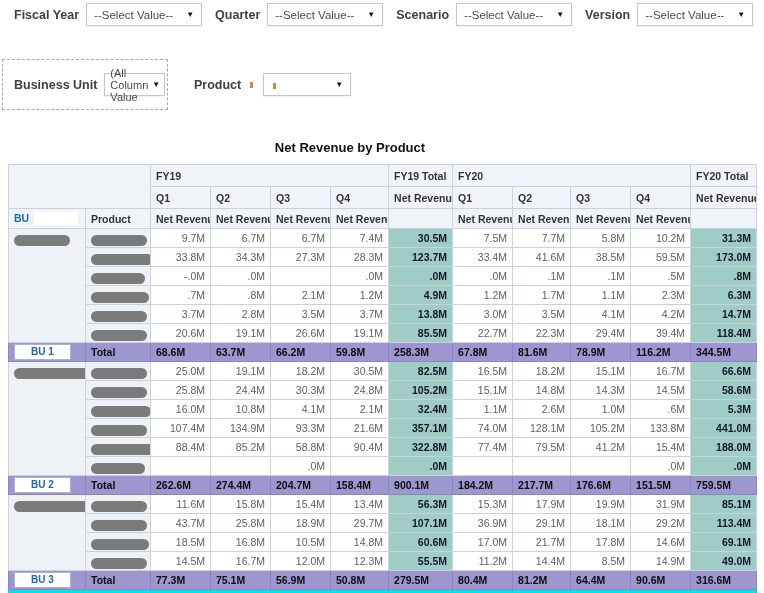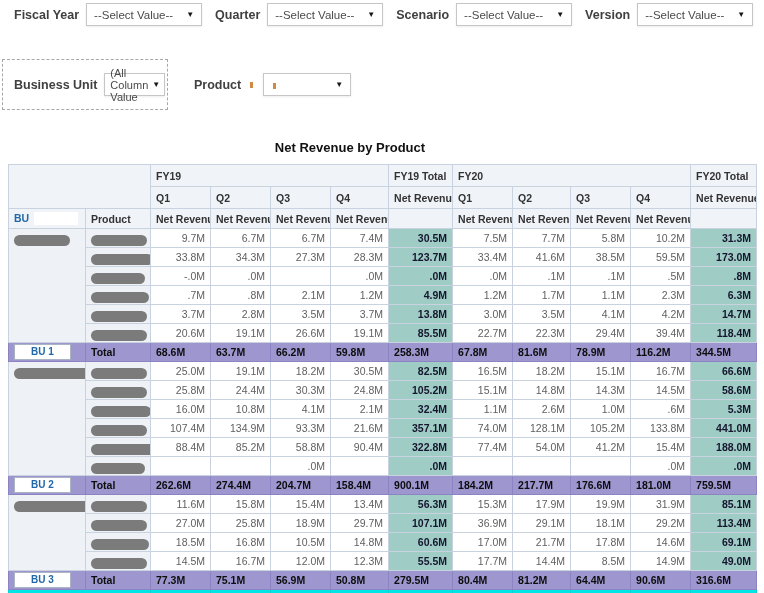--- a/index.html
+++ b/index.html
@@ -305,21 +305,21 @@
         <td class="subtotal-col">441.0M</td>
       </tr>
       <tr>
         <td class="rowhdr"><span class="pill" style="width: 74px;"></span></td>
         <td class="num">88.4M</td>
         <td class="num">85.2M</td>
         <td class="num">58.8M</td>
         <td class="num">90.4M</td>
         <td class="subtotal-col">322.8M</td>
         <td class="num">77.4M</td>
-        <td class="num">54.0M</td>
+        <td class="num">79.5M</td>
         <td class="num">41.2M</td>
         <td class="num">15.4M</td>
         <td class="subtotal-col">188.0M</td>
       </tr>
       <tr>
         <td class="rowhdr"><span class="pill" style="width: 54px;"></span></td>
         <td class="num"></td>
         <td class="num"></td>
         <td class="num">.0M</td>
         <td class="num"></td>
@@ -334,40 +334,40 @@
         <td><span class="bu-chip">BU 2</span></td>
         <td class="total-label">Total</td>
         <td class="x tnum">262.6M</td>
         <td class="x tnum">274.4M</td>
         <td class="x tnum">204.7M</td>
         <td class="x tnum">158.4M</td>
         <td class="x tnum">900.1M</td>
         <td class="x tnum">184.2M</td>
         <td class="x tnum">217.7M</td>
         <td class="x tnum">176.6M</td>
-        <td class="x tnum">181.0M</td>
+        <td class="x tnum">151.5M</td>
         <td class="x tnum">759.5M</td>
       </tr>
       <tr>
         <td class="rowhdr" rowspan="4"><span class="pill" style="width: 88px;"></span></td>
         <td class="rowhdr"><span class="pill" style="width: 56px;"></span></td>
         <td class="num">11.6M</td>
         <td class="num">15.8M</td>
         <td class="num">15.4M</td>
         <td class="num">13.4M</td>
         <td class="subtotal-col">56.3M</td>
         <td class="num">15.3M</td>
         <td class="num">17.9M</td>
         <td class="num">19.9M</td>
         <td class="num">31.9M</td>
         <td class="subtotal-col">85.1M</td>
       </tr>
       <tr>
         <td class="rowhdr"><span class="pill" style="width: 56px;"></span></td>
-        <td class="num">27.0M</td>
+        <td class="num">43.7M</td>
         <td class="num">25.8M</td>
         <td class="num">18.9M</td>
         <td class="num">29.7M</td>
         <td class="subtotal-col">107.1M</td>
         <td class="num">36.9M</td>
         <td class="num">29.1M</td>
         <td class="num">18.1M</td>
         <td class="num">29.2M</td>
         <td class="subtotal-col">113.4M</td>
       </tr>
@@ -384,21 +384,21 @@
         <td class="num">14.6M</td>
         <td class="subtotal-col">69.1M</td>
       </tr>
       <tr>
         <td class="rowhdr"><span class="pill" style="width: 56px;"></span></td>
         <td class="num">14.5M</td>
         <td class="num">16.7M</td>
         <td class="num">12.0M</td>
         <td class="num">12.3M</td>
         <td class="subtotal-col">55.5M</td>
-        <td class="num">17.7M</td>
+        <td class="num">11.2M</td>
         <td class="num">14.4M</td>
         <td class="num">8.5M</td>
         <td class="num">14.9M</td>
         <td class="subtotal-col">49.0M</td>
       </tr>
       <tr class="total-row">
         <td><span class="bu-chip">BU 3</span></td>
         <td class="total-label">Total</td>
         <td class="x tnum">77.3M</td>
         <td class="x tnum">75.1M</td>

